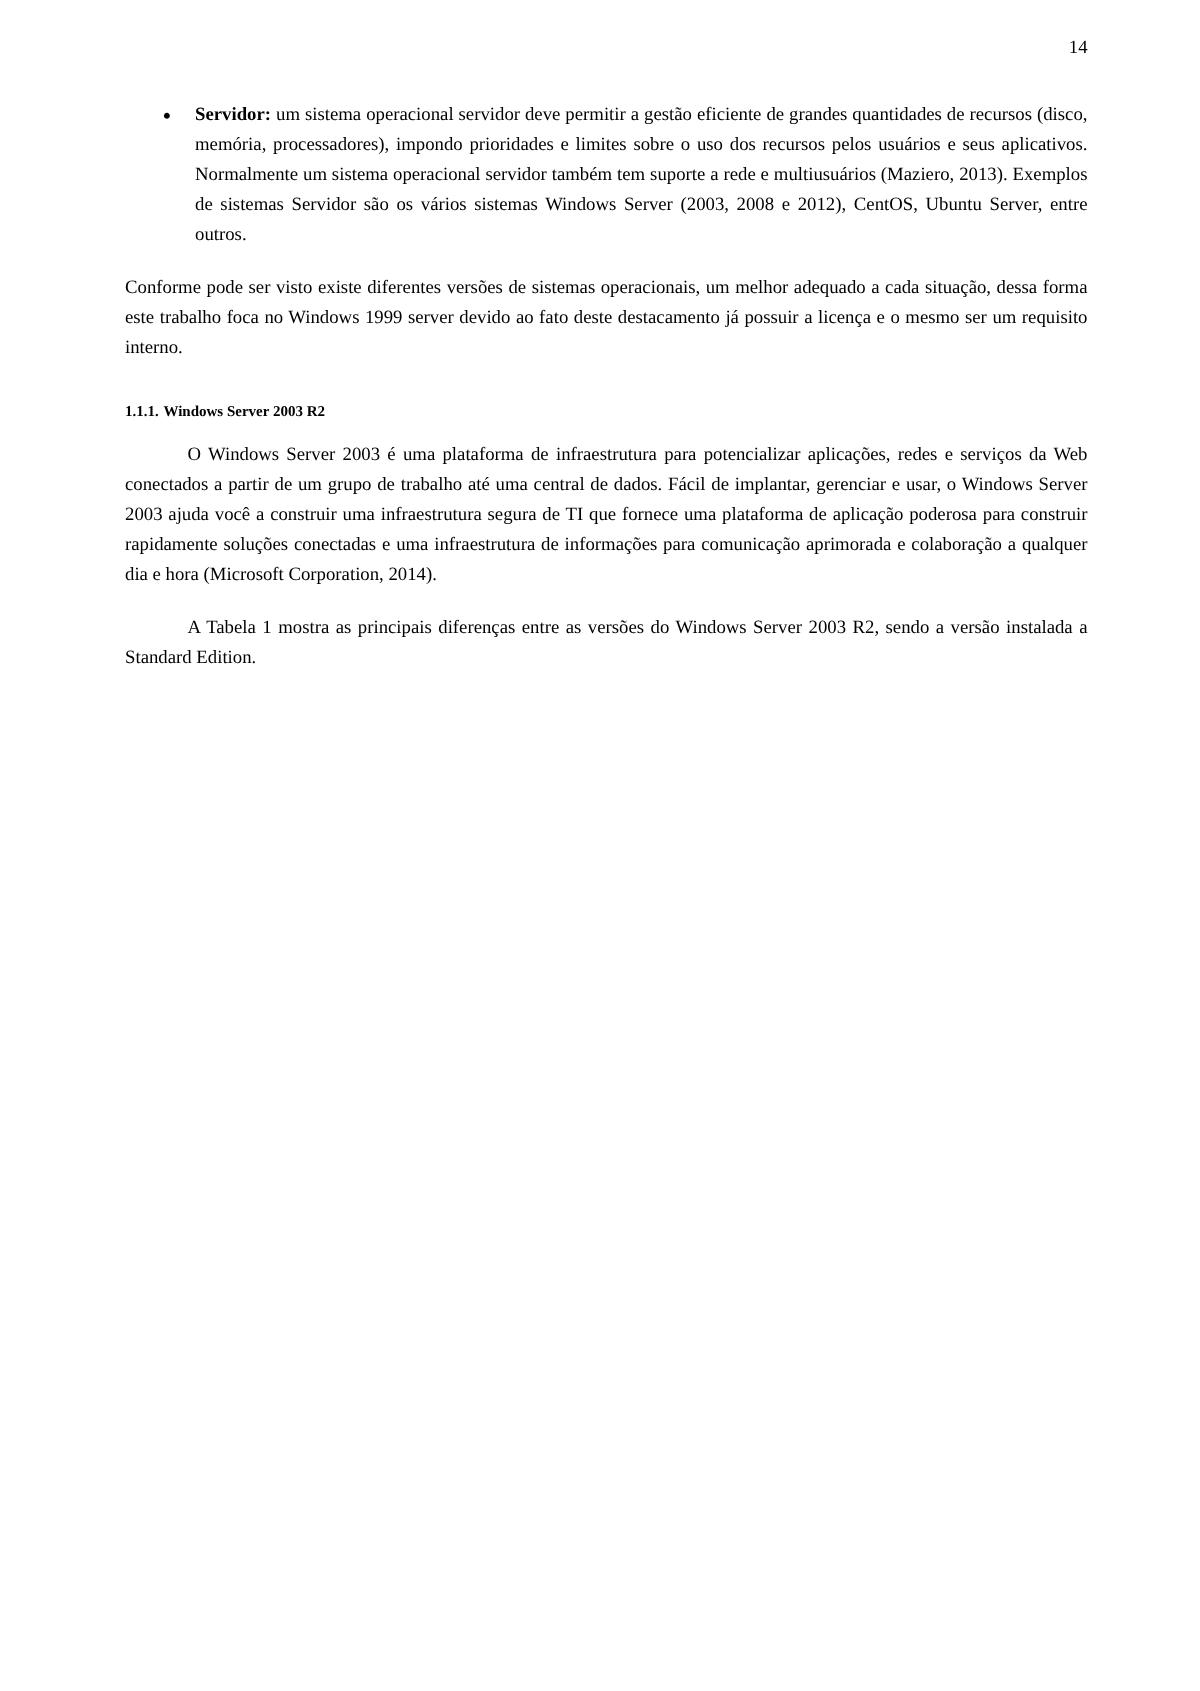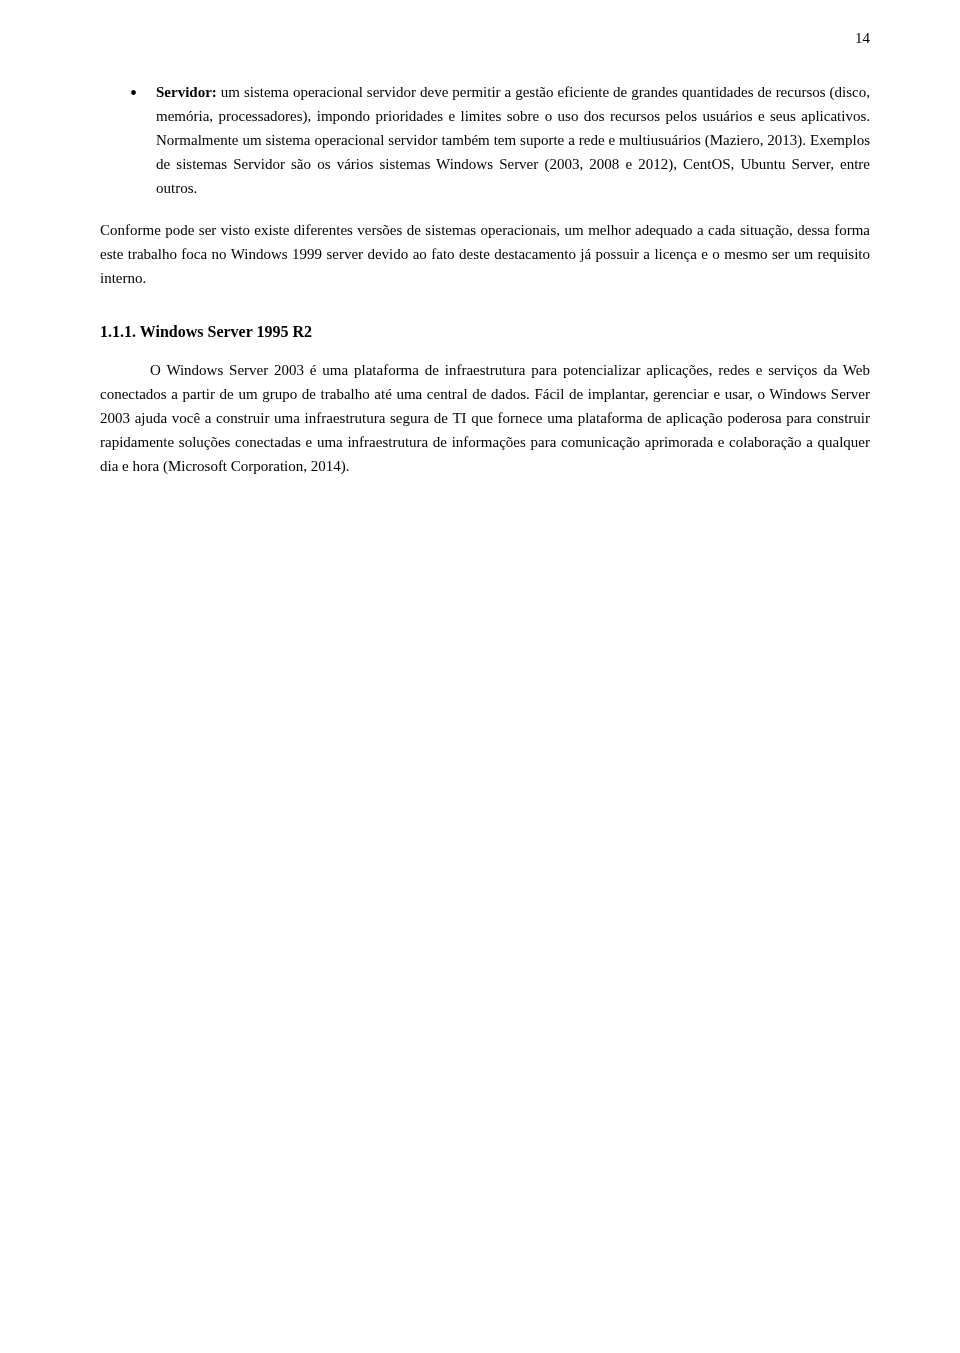--- a/index.html
+++ b/index.html
@@ -74,21 +74,21 @@
       margin-bottom: 18px;
     }
 
     .section-heading {
       margin-top: 30px;
       margin-bottom: 14px;
     }
 
     .section-heading-text {
       font-weight: bold;
-      font-size: 16px;
+      font-size: 12px;
       line-height: 1.5;
     }
 
     .section-content {
     }
   </style>
 </head>
 <body>
 
 <div class="page">
@@ -103,21 +103,22 @@
         <span class="bullet-text">
           <strong>Servidor:</strong><span> um sistema operacional servidor deve permitir a gestão eficiente de grandes quantidades de recursos (disco, memória, processadores), impondo prioridades e limites sobre o uso dos recursos pelos usuários e seus aplicativos. Normalmente um sistema operacional servidor também tem suporte a rede e multiusuários (Maziero, 2013). Exemplos de sistemas Servidor são os vários sistemas Windows Server (2003, 2008 e 2012), CentOS, Ubuntu Server, entre outros.</span>
         </span>
       </div>
     </div>
 
     <div class="paragraph-no-indent">Conforme pode ser visto existe diferentes versões de sistemas operacionais, um melhor adequado a cada situação, dessa forma este trabalho foca no Windows 1999 server devido ao fato deste destacamento já possuir a licença e o mesmo ser um requisito interno.</div>
 
     <div class="section-heading">
       <span class="section-heading-text">1.1.1.</span>
-      <span class="section-heading-text"> Windows Server 1995 R2</span>
+      <span class="section-heading-text"> Windows Server 2003 R2</span>
     </div>
 
     <div class="section-content">
       <div class="paragraph">O Windows Server 2003 é uma plataforma de infraestrutura para potencializar aplicações, redes e serviços da Web conectados a partir de um grupo de trabalho até uma central de dados. Fácil de implantar, gerenciar e usar, o Windows Server 2003 ajuda você a construir uma infraestrutura segura de TI que fornece uma plataforma de aplicação poderosa para construir rapidamente soluções conectadas e uma infraestrutura de informações para comunicação aprimorada e colaboração a qualquer dia e hora (Microsoft Corporation, 2014).</div>
+      <div class="paragraph">A Tabela 1 mostra as principais diferenças entre as versões do Windows Server 2003 R2, sendo a versão instalada a Standard Edition.</div>
     </div>
 
   </div>
 </div>
 
 </body></html>

